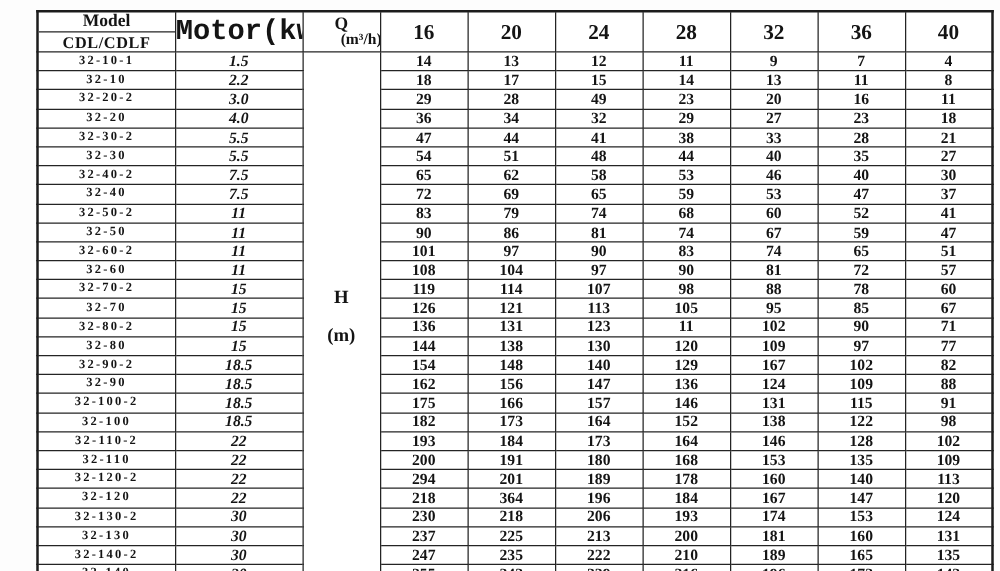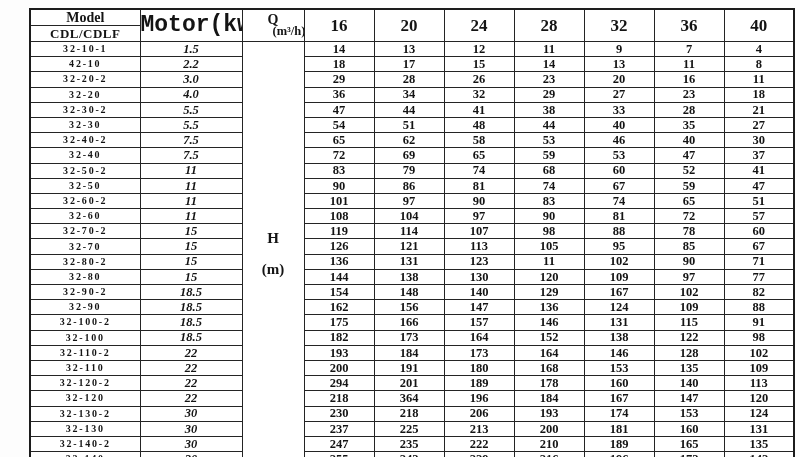--- a/index.html
+++ b/index.html
@@ -96,36 +96,36 @@
         </td>
         <td>14</td>
         <td>13</td>
         <td>12</td>
         <td>11</td>
         <td>9</td>
         <td>7</td>
         <td>4</td>
       </tr>
       <tr>
-        <td class="model-cell">42-10</td>
+        <td class="model-cell">32-10</td>
         <td class="motor-cell">2.2</td>
         <td>18</td>
         <td>17</td>
         <td>15</td>
         <td>14</td>
         <td>13</td>
         <td>11</td>
         <td>8</td>
       </tr>
       <tr>
         <td class="model-cell">32-20-2</td>
         <td class="motor-cell">3.0</td>
         <td>29</td>
         <td>28</td>
-        <td>26</td>
+        <td>49</td>
         <td>23</td>
         <td>20</td>
         <td>16</td>
         <td>11</td>
       </tr>
       <tr>
         <td class="model-cell">32-20</td>
         <td class="motor-cell">4.0</td>
         <td>36</td>
         <td>34</td>

